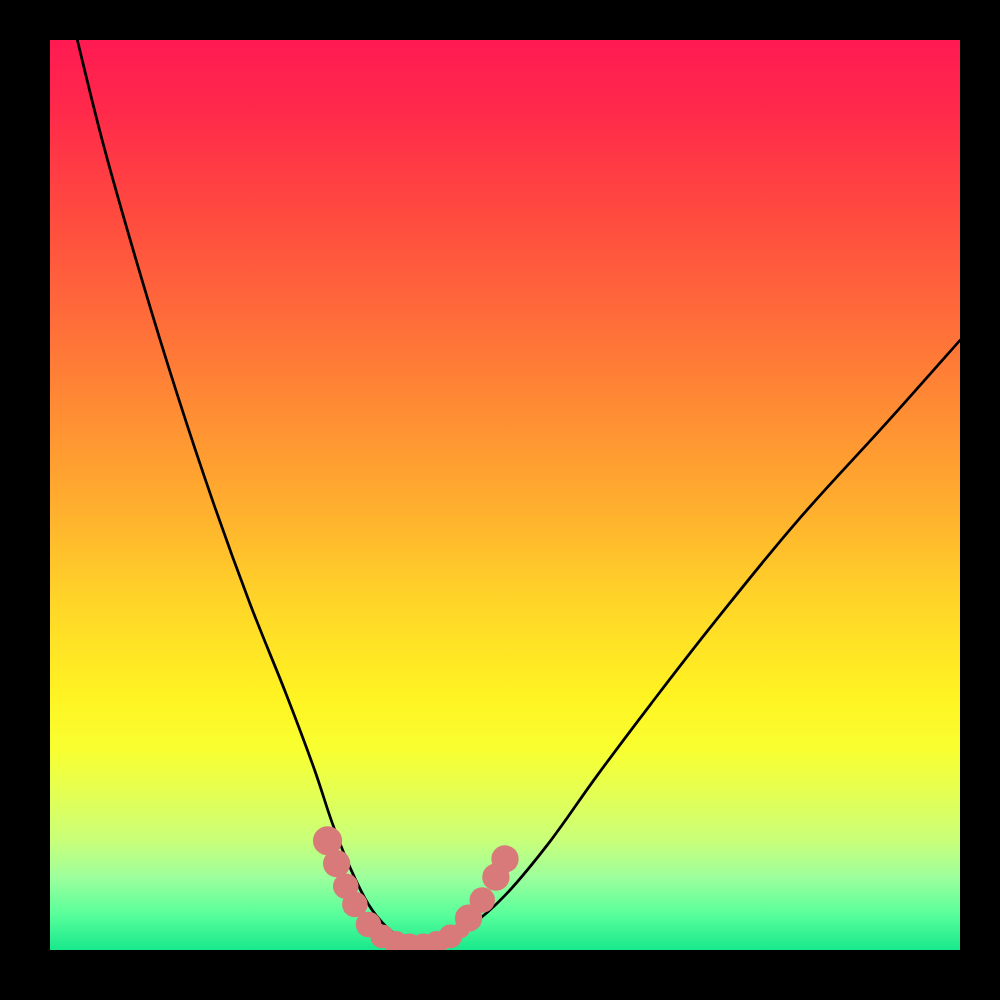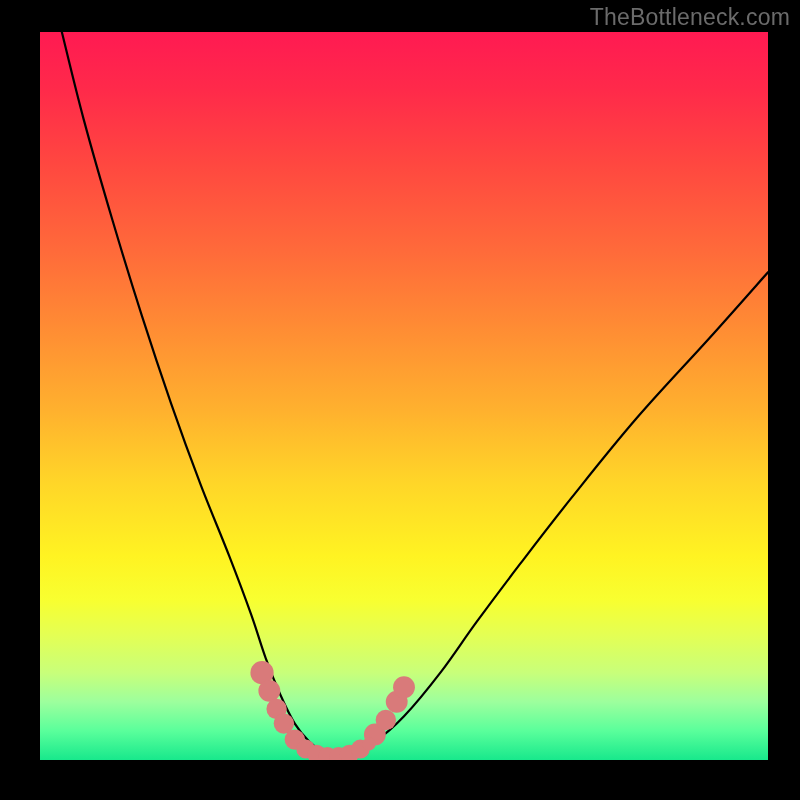--- a/index.html
+++ b/index.html
@@ -58,21 +58,20 @@
     left: 0;
     top: 0;
     width: 728px;
     height: 728px;
   }
 </style>
 </head>
 <body>
 
 <div class="frame">
-  <div class="watermark">TheBottleneck.com</div>
 
   <div class="plot-area">
     <svg class="curve" viewBox="0 0 728 728">
       <path id="curvePath" fill="none" stroke="#000000" stroke-width="2.2" stroke-linecap="round" stroke-linejoin="round" d="M 21.84 0.00 C 25.77 15.72, 34.51 53.29, 43.68 87.36 C 52.85 121.43, 62.32 153.90, 72.80 189.28 C 83.28 224.66, 91.44 251.16, 101.92 283.92 C 112.40 316.68, 120.56 341.14, 131.04 371.28 C 141.52 401.42, 149.68 423.84, 160.16 451.36 C 170.64 478.88, 180.11 500.57, 189.28 524.16 C 198.45 547.75, 204.57 564.05, 211.12 582.40 C 217.67 600.75, 220.44 611.67, 225.68 626.08 C 230.92 640.49, 235.00 650.69, 240.24 662.48 C 245.48 674.27, 249.56 683.08, 254.80 691.60 C 260.04 700.12, 264.12 704.56, 269.36 709.80 C 274.60 715.04, 278.68 718.10, 283.92 720.72 C 289.16 723.34, 293.24 724.36, 298.48 724.36 C 303.72 724.36, 306.49 723.34, 313.04 720.72 C 319.59 718.10, 325.71 716.35, 334.88 709.80 C 344.05 703.25, 352.21 696.77, 364.00 684.32 C 375.79 671.87, 387.30 657.68, 400.40 640.64 C 413.50 623.60, 422.39 609.34, 436.80 589.68 C 451.21 570.02, 463.44 553.72, 480.48 531.44 C 497.52 509.16, 510.47 492.13, 531.44 465.92 C 552.41 439.71, 572.06 414.67, 596.96 385.84 C 621.86 357.01, 646.17 331.97, 669.76 305.76 C 693.35 279.55, 717.52 252.03, 728.00 240.24"></path>
       <g id="markerGroup">
           <circle cx="222.04" cy="640.64" r="11.65" fill="#d97a7a"></circle>
           <circle cx="229.32" cy="658.84" r="10.92" fill="#d97a7a"></circle>
           <circle cx="236.60" cy="677.04" r="10.19" fill="#d97a7a"></circle>
           <circle cx="243.88" cy="691.60" r="10.19" fill="#d97a7a"></circle>
           <circle cx="254.80" cy="707.62" r="10.19" fill="#d97a7a"></circle>

